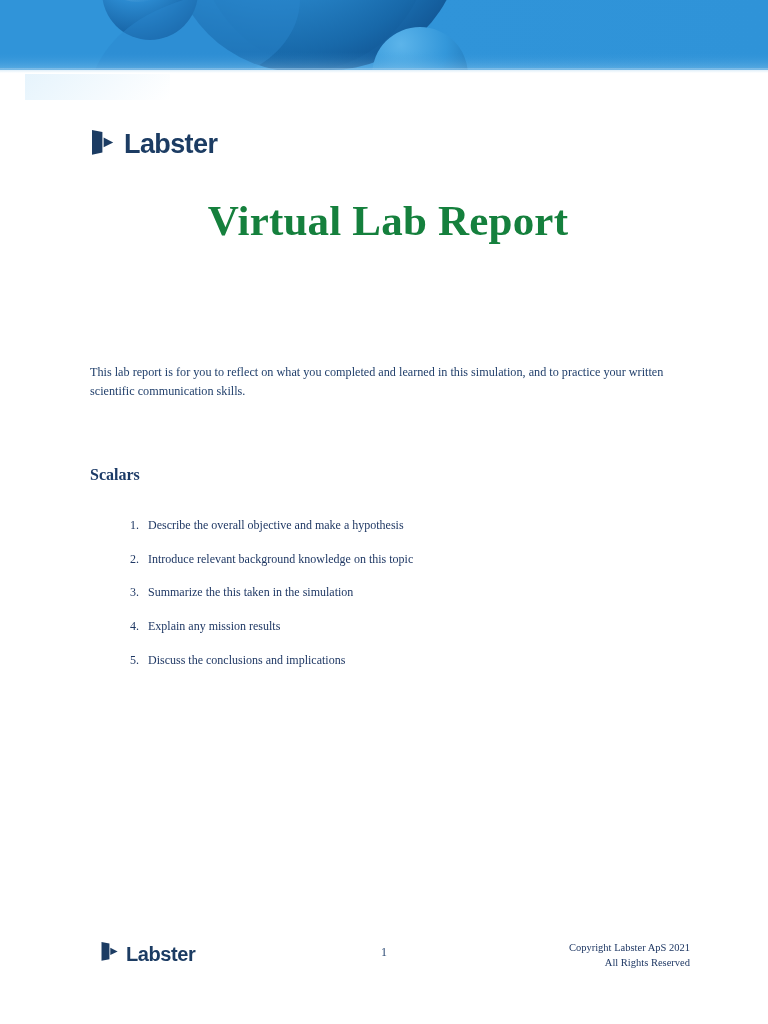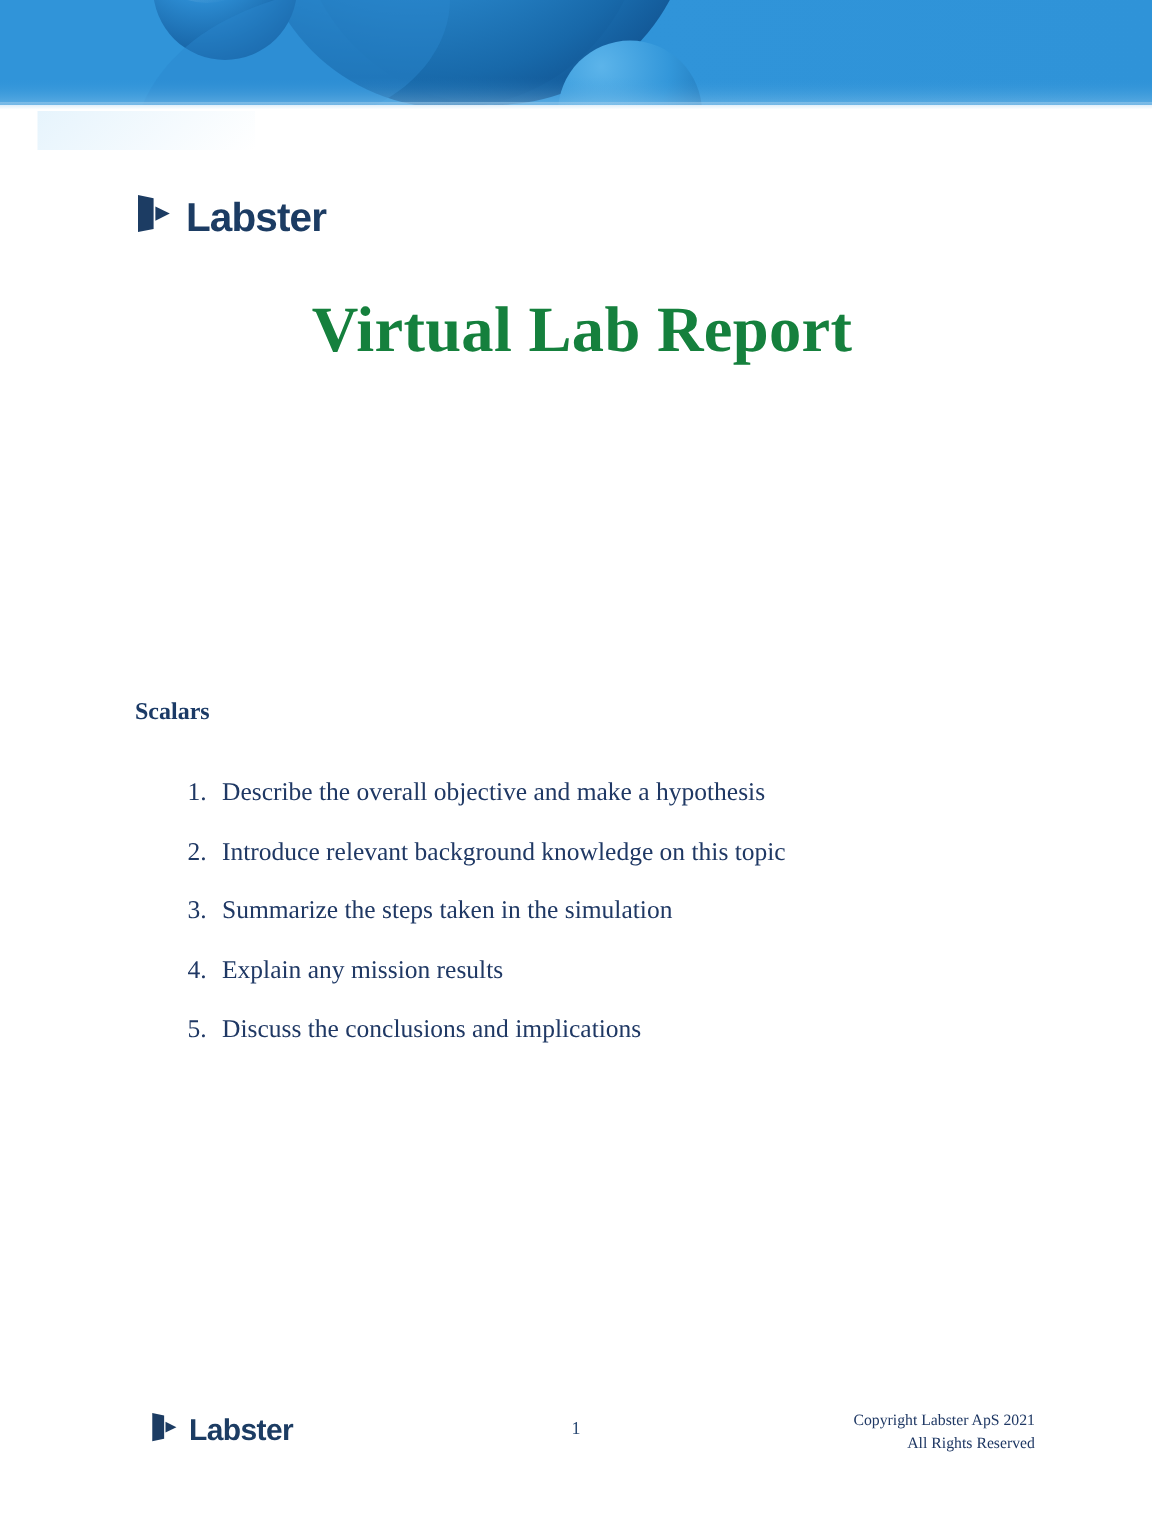--- a/index.html
+++ b/index.html
@@ -140,21 +140,21 @@
     margin: 0;
   }
   .sections-list {
     position: absolute;
     top: 448px;
     left: 110px;
     width: 560px;
     margin: 0;
     padding: 0 0 0 32px;
     list-style: decimal;
-    font-size: 17px;
+    font-size: 12px;
     color: #1f3864;
   }
   .sections-list li {
     margin: 0 0 19.5px 0;
     padding-left: 6px;
     line-height: 1.18;
   }
   .sections-list li::marker {
     font-weight: normal;
   }
@@ -275,27 +275,28 @@
           <path d="M2 1 L12.4 3.1 L12.4 23.6 L2 25.7 Z" fill="#1c3c63"></path>
           <path d="M13.6 8.6 L23.2 13.4 L13.6 18.2 Z" fill="#1c3c63"></path>
         </svg>
       </span>
       <span class="brand-word">Labster</span>
     </div>
 
     <h1 class="doc-title">Virtual Lab Report</h1>
 
 
+    <p class="intro">This lab report is for you to reflect on what you completed and learned in this simulation, and to practice your written scientific communication skills.</p>
 
     <h3 class="sections-heading">Scalars</h3>
 
     <ol class="sections-list">
       <li>Describe the overall objective and make a hypothesis</li>
       <li>Introduce relevant background knowledge on this topic</li>
-      <li>Summarize the steps taken in the simulation</li>
+      <li>Summarize the this taken in the simulation</li>
       <li>Explain any mission results</li>
       <li>Discuss the conclusions and implications</li>
     </ol>
 
   </div>
 
   <div class="footer">
 
     <div class="footer-brand">
       <span class="brand-mark">

